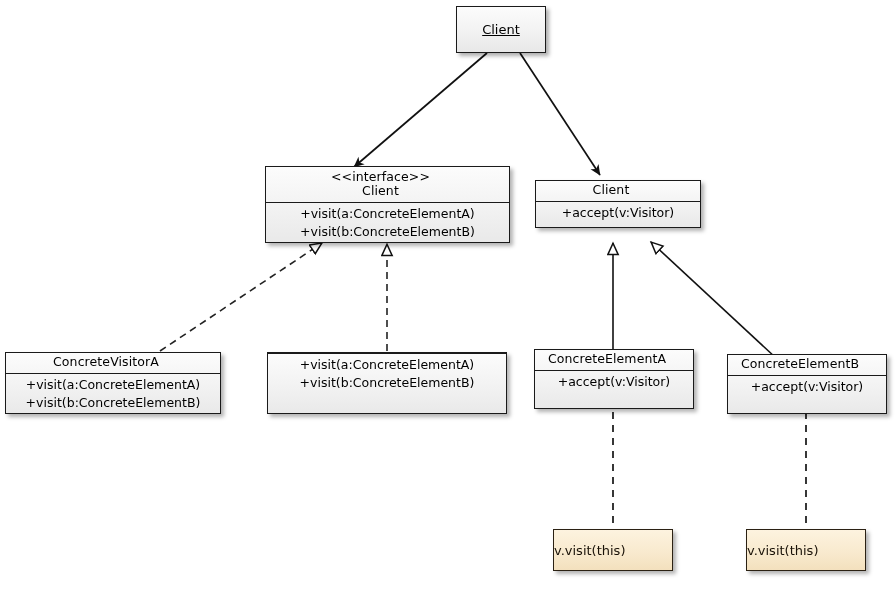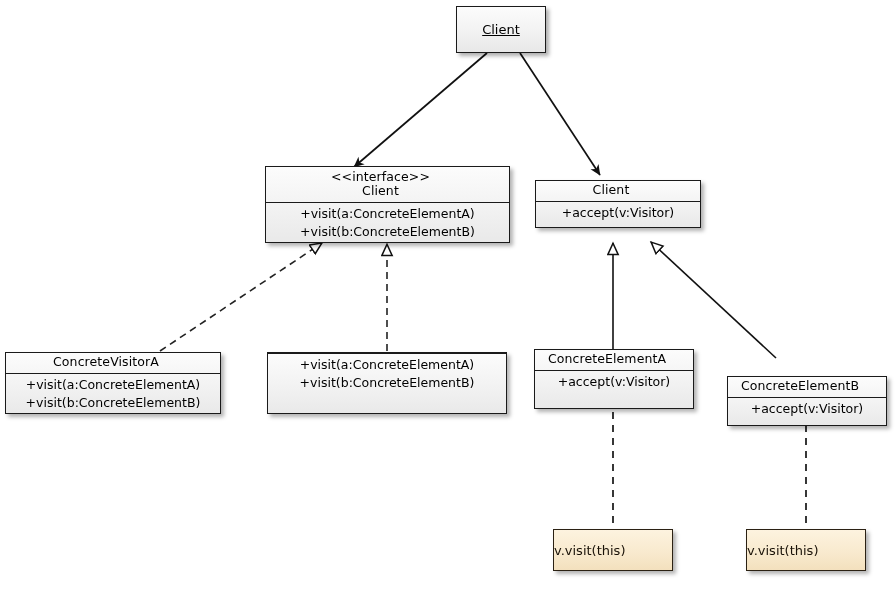--- a/index.html
+++ b/index.html
@@ -176,21 +176,21 @@
   <div class="uml-box" style="left:534px; top:341px; width:160px; height:60px;margin-top:8px;">
     <div class="uml-head">
       <span>ConcreteElementA</span>
     </div>
     <div class="uml-sep"></div>
     <div class="uml-ops">
       <div>+accept(v:Visitor)</div>
     </div>
   </div>
 
-  <div class="uml-box" style="left:727px; top:376px; width:160px; height:50px;">
+  <div class="uml-box" style="left:727px; top:354px; width:160px; height:60px;">
     <div class="uml-head">
       <span>ConcreteElementB</span>
     </div>
     <div class="uml-sep"></div>
     <div class="uml-ops">
       <div>+accept(v:Visitor)</div>
     </div>
   </div>
 
   <div class="note-box" style="left:553px; top:529px; width:120px; height:42px;">

